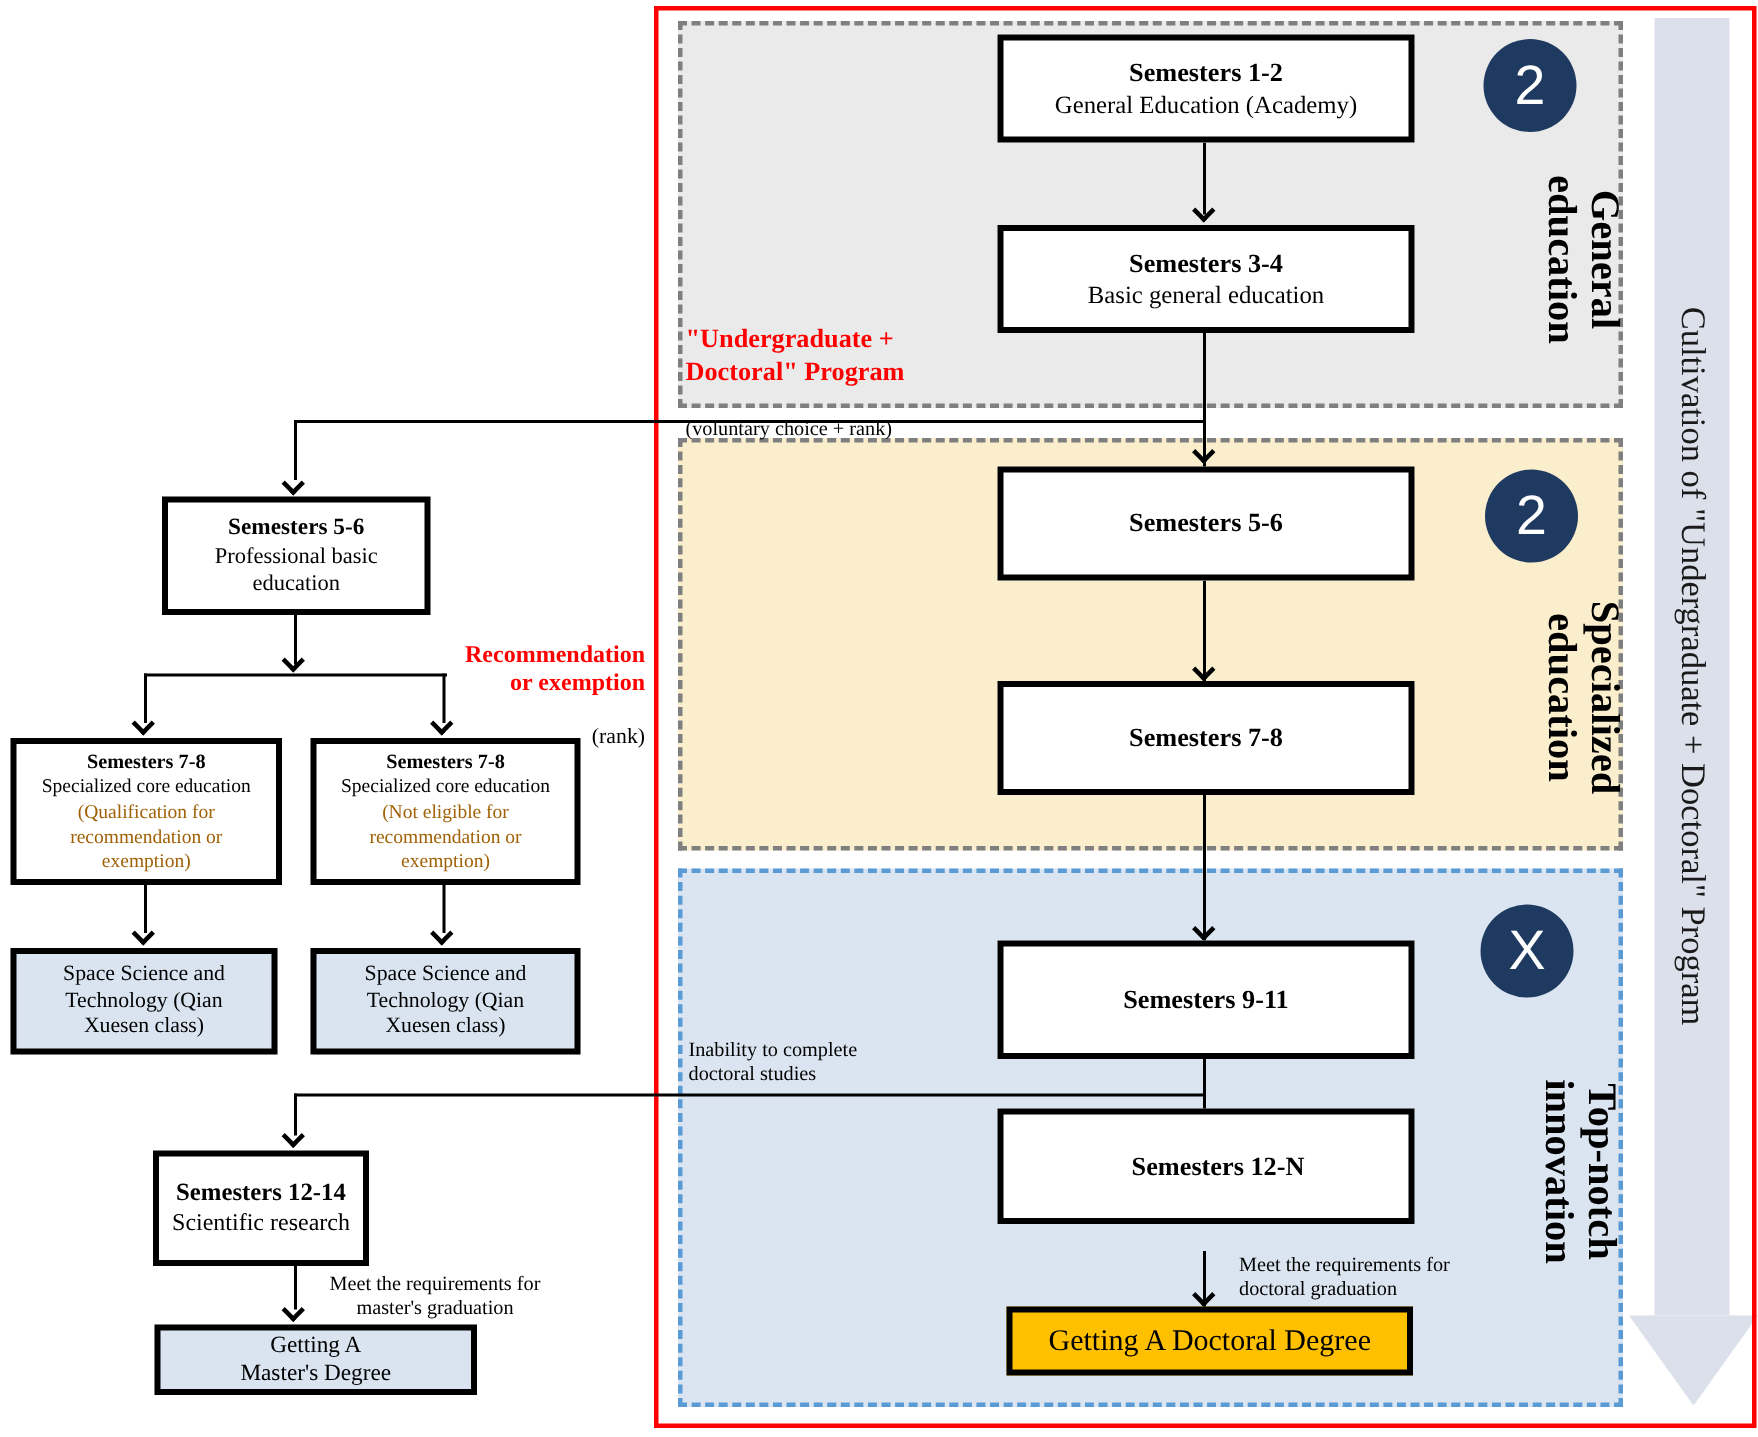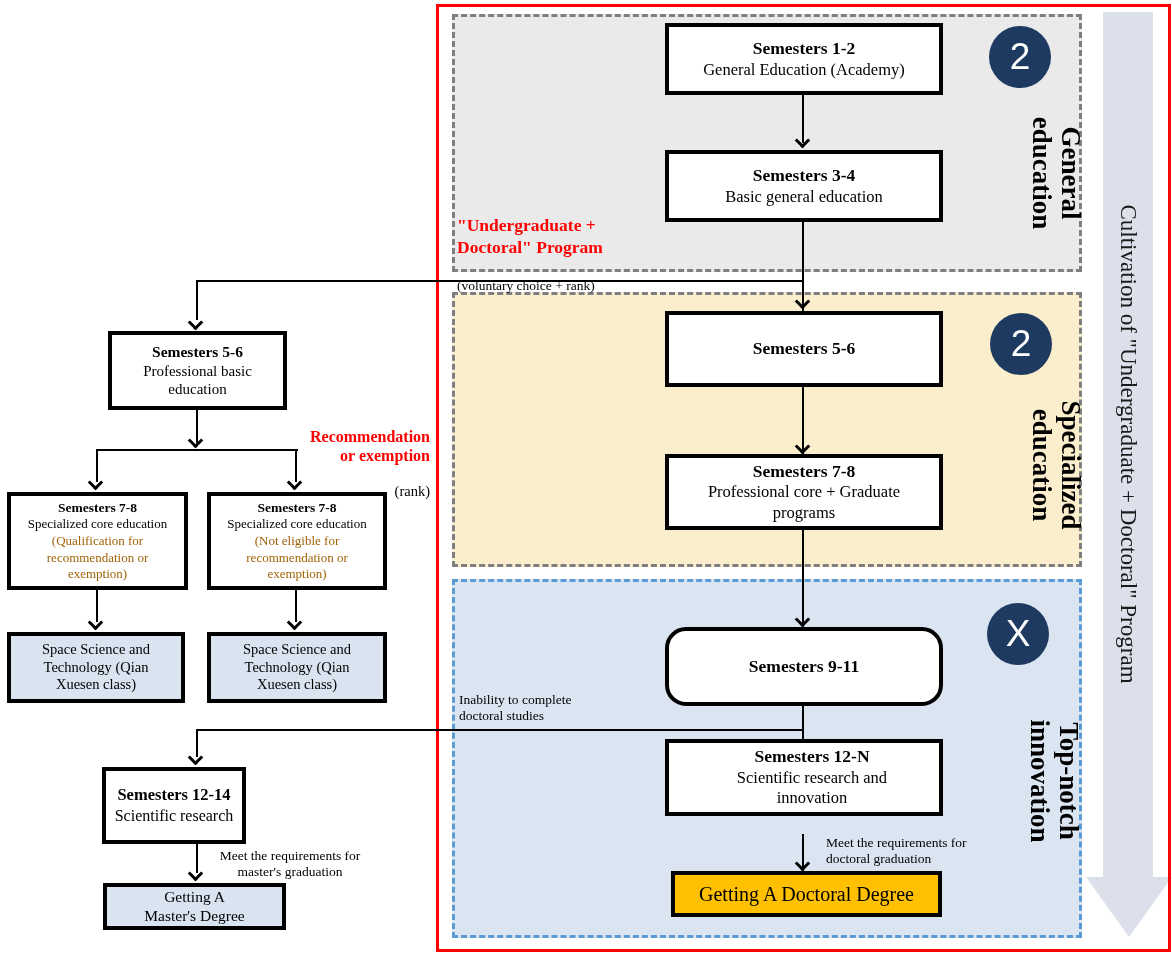--- a/index.html
+++ b/index.html
@@ -45,35 +45,35 @@
           display:flex; flex-direction:column; align-items:center; justify-content:center;
           text-align:center; line-height:1.24; }
   .fbox .t { font-weight:bold; }
   .fbox .b, .fbox .n { white-space:pre-line; }
   .main-box { left:665px; width:278px; font-size:16.5px; }
   .main-box .t { font-size:17.5px; }
   .mb0 { top:23px;  height:72px; }
   .mb1 { top:150px; height:72px; }
   .mb2 { top:311px; height:76px; }
   .mb3 { top:454px; height:76px; }
-  .mb4 { top:627px; height:79px;border-radius:21px; }
+  .mb4 { top:627px; height:79px; }
   .mb5 { top:739px; height:77px;padding-left:16px; }
   .gold-box { left:671px; top:871px; width:271px; height:46px; background:#FFC000;
               font-size:20px; }
   .lb0 { left:108px; top:331px; width:179px; height:79px; font-size:15px; }
   .lb0 .t { font-size:15.5px; }
   .lb1 { left:7px;   top:492px; width:181px; height:98px; font-size:13px; line-height:1.28; }
   .lb2 { left:207px; top:492px; width:180px; height:98px; font-size:13px; line-height:1.28; }
   .lb1 .t, .lb2 .t { font-size:13.5px; }
   .lb1 .n, .lb2 .n { color:#a16207; }
   .sst1 { left:7px;   top:632px; width:178px; height:71px; background:#D9E4F0; font-size:14.5px; }
   .sst2 { left:207px; top:632px; width:180px; height:71px; background:#D9E4F0; font-size:14.5px; }
   .lb5 { left:102px; top:767px; width:144px; height:77px; font-size:16px; }
   .lb5 .t { font-size:16.5px; }
-  .master-box { left:103px; top:883px; width:183px; height:47px; background:#D9E4F0;
+  .master-box { left:103px; top:883px; width:215px; height:47px; background:#D9E4F0;
                 font-size:15.5px; line-height:1.2; }
 
   
   .hl { position:absolute; height:2px; background:#000; z-index:6; }
   .vl { position:absolute; width:2px;  background:#000; z-index:6; }
   .chev { position:absolute; width:11px; height:11px; z-index:6;
           border-left:3px solid #000; border-bottom:3px solid #000;
           transform:rotate(-45deg); }
 
   
@@ -152,30 +152,26 @@
   </div>
   <div class="fbox main-box mb1">
     <span class="t">Semesters 3-4</span>
     <span class="b">Basic general education</span>
   </div>
   <div class="fbox main-box mb2">
     <span class="t">Semesters 5-6</span>
   </div>
   <div class="fbox main-box mb3">
     <span class="t">Semesters 7-8</span>
-    <span class="b">Professional core + Graduate
-programs</span>
   </div>
   <div class="fbox main-box mb4">
     <span class="t">Semesters 9-11</span>
   </div>
   <div class="fbox main-box mb5">
     <span class="t">Semesters 12-N</span>
-    <span class="b">Scientific research and
-innovation</span>
   </div>
   <div class="fbox gold-box">
     <span class="b">Getting A Doctoral Degree</span>
   </div>
 
   <div class="fbox lb0">
     <span class="t">Semesters 5-6</span>
     <span class="b">Professional basic
 education</span>
   </div>

